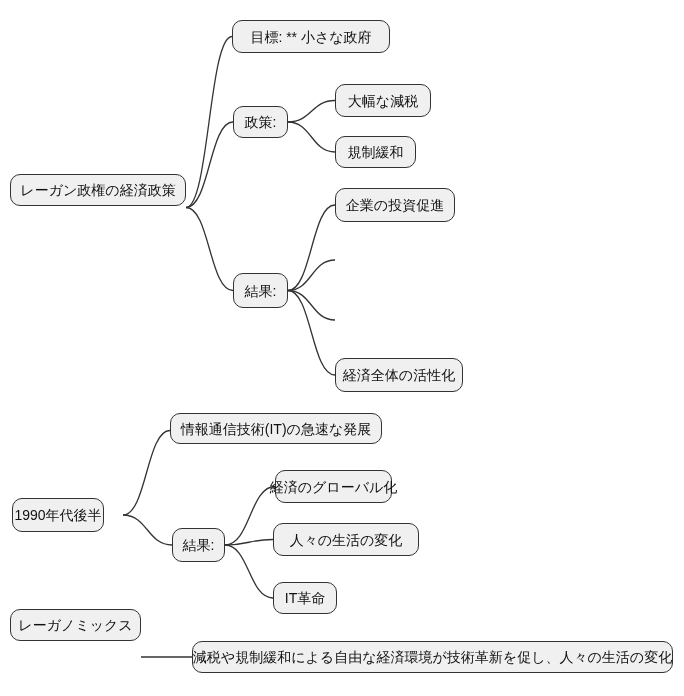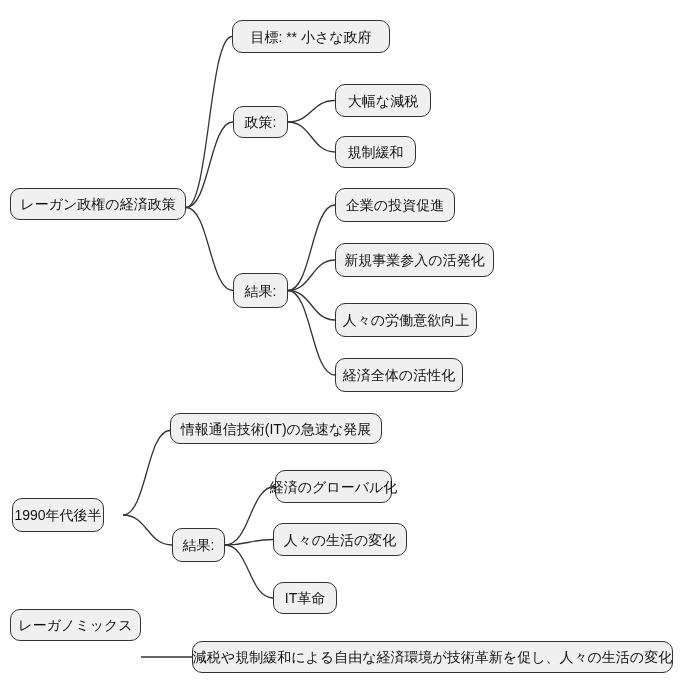--- a/index.html
+++ b/index.html
@@ -64,49 +64,47 @@
 
     <path d="M123,515 C146.5,515 146.5,430.5 170,430.5"></path>
     <path d="M123,515 C147.5,515 147.5,545 172,545"></path>
     <path d="M225,545 C250,545 250,486.5 275,486.5"></path>
     <path d="M225,545 C249,545 249,539.5 273,539.5"></path>
     <path d="M225,545 C249,545 249,598 273,598"></path>
 
     <path d="M141,657 L192,657"></path>
   </svg>
 
-  <div class="node" style="left:10px;  top:188px; width:176px; height:32px">レーガン政権の経済政策</div>
+  <div class="node" style="left:10px;  top:174px; width:176px; height:32px">レーガン政権の経済政策</div>
 
   <div class="node" style="left:232px; top:20px;  width:158px; height:33px">目標: ** 小さな政府</div>
 
   <div class="node" style="left:233px; top:106px; width:55px;  height:32px">政策:</div>
 
   <div class="node" style="left:335px; top:84px;  width:96px;  height:33px">大幅な減税</div>
 
   <div class="node" style="left:335px; top:136px; width:81px;  height:32px">規制緩和</div>
 
   <div class="node" style="left:233px; top:273px; width:55px;  height:35px">結果:</div>
 
   <div class="node" style="left:335px; top:188px; width:120px; height:34px">企業の投資促進</div>
 
-  <div class="node" style="left:335px; top:243px; width:159px; height:34px">新規事業参入の活発化</div>
 
-  <div class="node" style="left:335px; top:303px; width:142px; height:34px">人々の労働意欲向上</div>
 
   <div class="node" style="left:335px; top:358px; width:128px; height:34px">経済全体の活性化</div>
 
   <div class="node" style="left:12px;  top:498px; width:92px; height:34px">1990年代後半</div>
 
   <div class="node" style="left:170px; top:413px; width:212px; height:31px">情報通信技術(IT)の急速な発展</div>
 
   <div class="node" style="left:172px; top:528px; width:53px;  height:34px">結果:</div>
 
   <div class="node" style="left:275px; top:470px; width:117px; height:33px">経済のグローバル化</div>
 
-  <div class="node" style="left:273px; top:523px; width:134px; height:33px">人々の生活の変化</div>
+  <div class="node" style="left:273px; top:523px; width:146px; height:33px">人々の生活の変化</div>
 
   <div class="node" style="left:273px; top:582px; width:64px;  height:32px">IT革命</div>
 
   <div class="node" style="left:10px;  top:609px; width:131px; height:32px">レーガノミックス</div>
 
   <div class="node" style="left:192px; top:641px; width:481px; height:32px">減税や規制緩和による自由な経済環境が技術革新を促し、人々の生活の変化</div>
 
 </div>
 
 </body></html>

